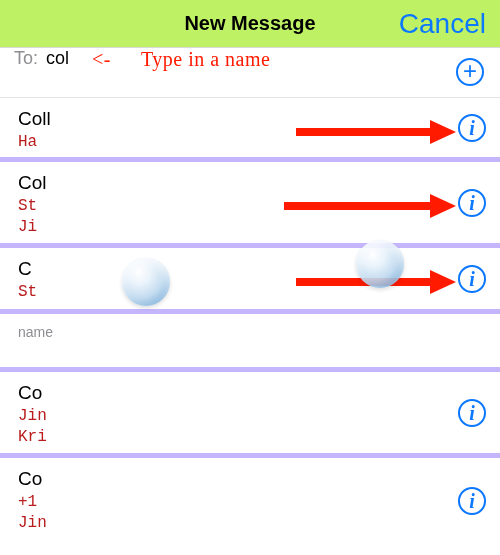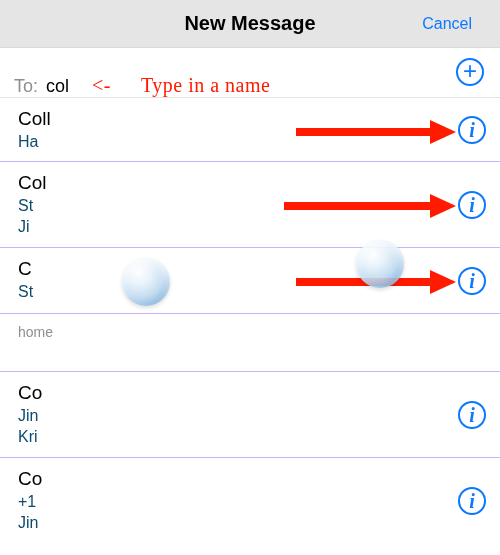--- a/index.html
+++ b/index.html
@@ -4,40 +4,40 @@
 <style>
   * { box-sizing: border-box; margin: 0; padding: 0; }
   html, body { width: 500px; height: 555px; font-family: -apple-system, Helvetica, Arial, sans-serif; background: #fff; overflow: hidden; }
   .screen { width: 500px; height: 555px; position: relative; }
 
   
   .header {
     position: relative;
     height: 48px;
     border-bottom: 1px solid #d9d9d9;
-    background: #e5e5e5;
+    background: #bef264;
   }
   .header-title {
     position: absolute; left: 0; right: 0; top: 0; bottom: 0;
     display: flex; align-items: center; justify-content: center;
     font-size: 20px; font-weight: 600; color: #000;
     pointer-events: none;
   }
   .header-cancel {
-    position: absolute; right: 28px; top: 0; bottom: 0;
+    position: absolute; right: 14px; top: 0; bottom: 0;
     display: flex; align-items: center;
-    font-size: 16px; color: #0b78ff; cursor: pointer;
+    font-size: 28px; color: #0b78ff; cursor: pointer;
   }
 
   
   .to-row {
     position: relative;
     height: 50px;
     border-bottom: 1px solid #e3e3e3;
-    display: flex; align-items: flex-end;
+    display: flex; align-items: flex-start;
     padding: 0 14px;
   }
   .to-label { font-size: 18px; color: #8e8e93; margin-right: 8px; }
   .to-input {
     border: none; outline: none; font-size: 18px; color: #000;
     width: 40px; background: transparent;
   }
   .annot {
     font-family: "Comic Sans MS", "Marker Felt", cursive;
     color: #ff1a00; font-size: 20px; letter-spacing: .5px;
@@ -53,25 +53,25 @@
     display: flex; align-items: center; justify-content: center;
     color: #0b78ff; background: #fff;
   }
   .plus-glyph { font-size: 24px; line-height: 1; font-weight: 300; position: relative; top: -1px; }
   .info-glyph { font-family: Georgia, serif; font-style: italic; font-size: 20px; line-height: 1; font-weight: 600; }
 
   
   .list { }
   .row {
     position: relative;
-    border-bottom: 1px solid #c4b5fd;
+    border-bottom: 5px solid #c4b5fd;
     padding: 10px 56px 10px 18px;
   }
   .row-title { font-size: 19px; color: #000; margin-bottom: 2px; white-space: nowrap; overflow: hidden; }
-  .row-sub  { font-size: 16px; color: #0c4a6e; line-height: 1.3; white-space: normal; overflow: hidden; }
+  .row-sub  { font-size: 16px; color: #b91c1c; line-height: 1.3; white-space: normal; overflow: hidden; font-family: Liberation Mono, monospace; }
   .row-link { font-size: 18px; color: #0b78ff; margin-bottom: 2px; white-space: nowrap; overflow: hidden; }
   .row-cap  { font-size: 14px; color: #8e8e93; }
   .info-btn {
     position: absolute; right: 14px; top: 50%; transform: translateY(-50%);
     cursor: pointer;
   }
 
   
   .arrow {
     position: absolute;
@@ -144,21 +144,21 @@
       <div class="row-title">C</div>
       <div class="row-sub">St</div>
       <div class="info-btn">
         <div class="circle-icon">
             <span class="info-glyph">i</span>
           </div>
       </div>
     </div>
 
     <div class="row" style="height:58px">
-      <div class="row-cap">home</div>
+      <div class="row-cap">name</div>
     </div>
 
     <div class="row" style="height:86px">
       <div class="row-title">Co</div>
       <div class="row-sub" style="white-space:pre-line">Jin
 Kri</div>
       <div class="info-btn">
         <div class="circle-icon">
             <span class="info-glyph">i</span>
           </div>

